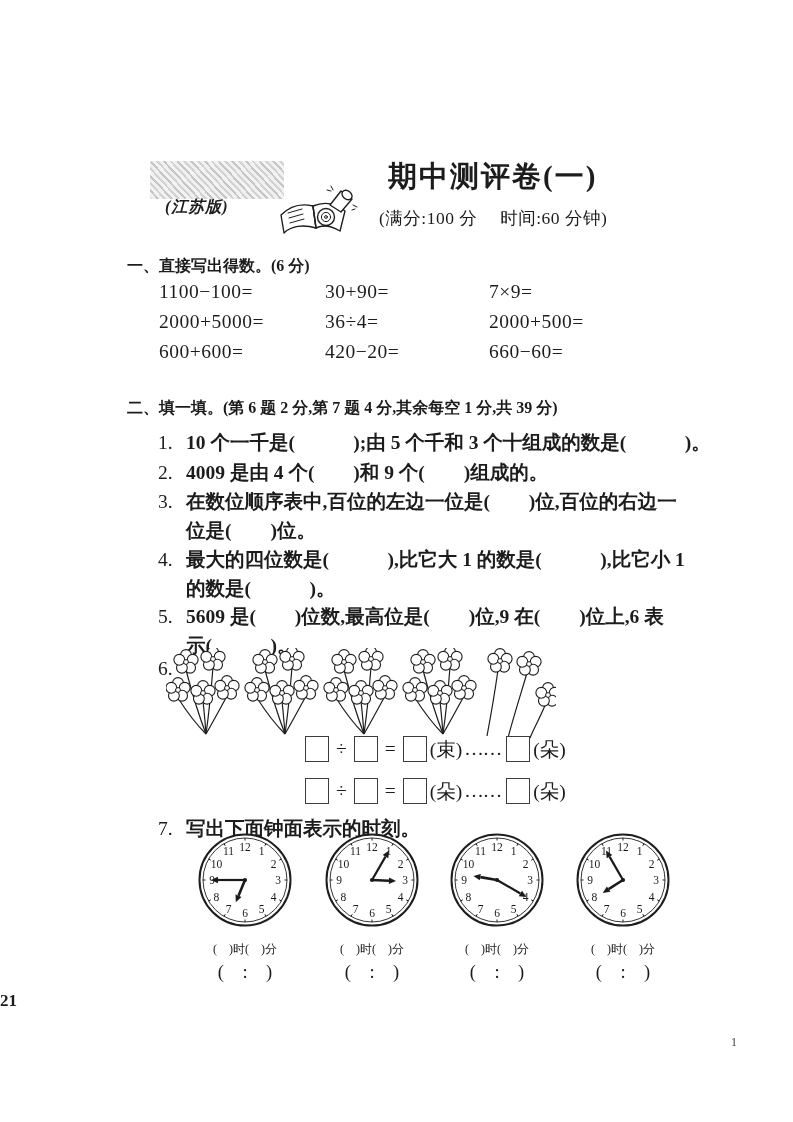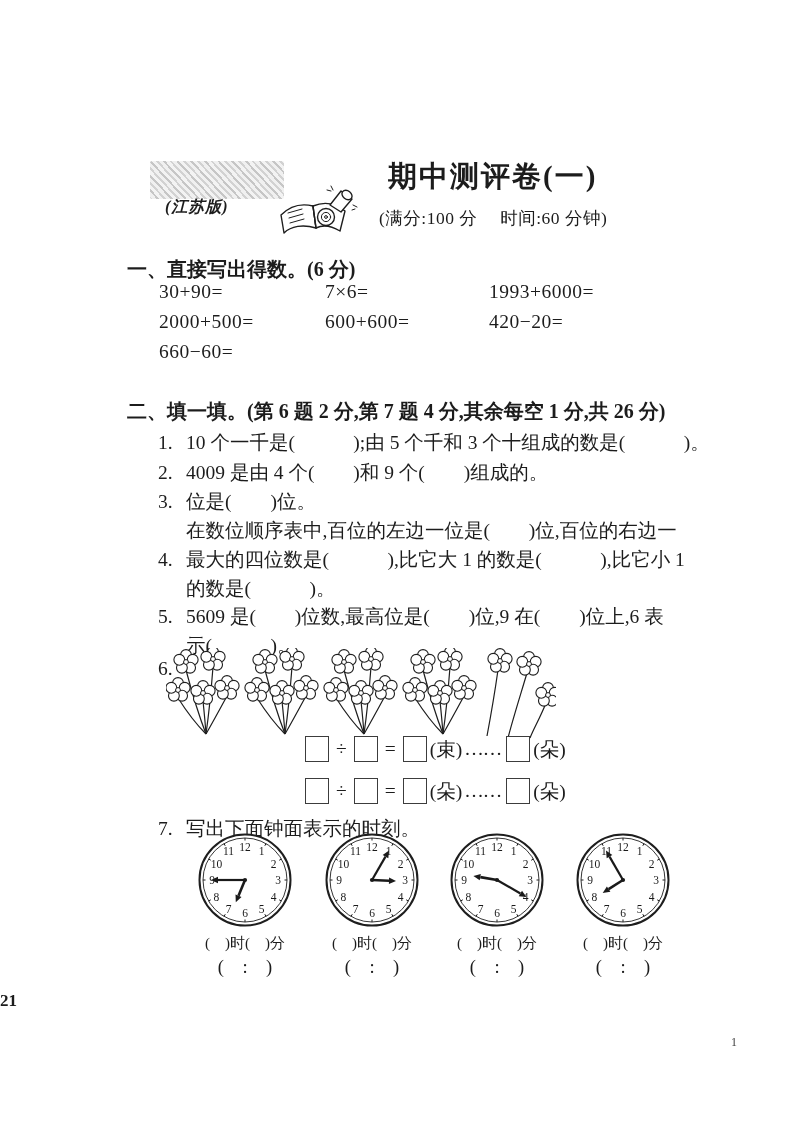--- a/index.html
+++ b/index.html
@@ -14,46 +14,46 @@
     background:
       repeating-linear-gradient(47deg,#c8c8c8 0 2px,#ededed 2px 5px,#b9b9b9 5px 7px,#f1f1f1 7px 10px),
       repeating-linear-gradient(-33deg,rgba(170,170,170,.5) 0 3px,rgba(243,243,243,.45) 3px 6px);
     filter:blur(.5px);opacity:.8;border-radius:2px;
   }
   .edition{position:absolute;left:165px;top:197px;font-size:16px;font-weight:bold;letter-spacing:1px;font-style:italic;}
   .book-illu{position:absolute;left:274px;top:178px;}
   .title{position:absolute;left:388px;top:157px;font-size:29px;font-weight:bold;letter-spacing:2px;}
   .subtitle{position:absolute;left:379px;top:206px;font-size:17.5px;letter-spacing:.5px;}
   
-  .sec-head{position:absolute;left:127px;font-size:20px;font-weight:bold;white-space:nowrap;}
+  .sec-head{position:absolute;left:127px;font-size:16px;font-weight:bold;white-space:nowrap;}
   #sec1-head{top:256px;}
   #sec2-head{top:398px;}
   
   .problems{
     position:absolute;left:159px;top:281px;width:540px;
     display:grid;grid-template-columns:166px 164px 170px;grid-auto-rows:30px;
     font-size:19.5px;letter-spacing:.5px;
   }
   
   .fill-item{position:absolute;left:158px;font-size:19.5px;line-height:29px;white-space:nowrap;}
   .fill-item .inum{display:inline-block;width:28px;vertical-align:top;}
-  .fill-item .ilines{display:inline-block;vertical-align:top;}
+  .fill-item .ilines{display:inline-block;vertical-align:top;font-weight:bold;}
   
   .flowers{position:absolute;left:166px;top:648px;}
   
   .eqrow{position:absolute;left:302px;height:30px;display:flex;align-items:center;font-size:19.5px;}
   #eqrow0{top:734px;}
   #eqrow1{top:776px;}
   .eqbox{display:inline-block;width:22px;height:24px;border:1.5px solid #3c3c3c;margin:0 3px;background:#fff;}
   .eqsym{margin:0 4px;}
   .eqdots{letter-spacing:-1px;margin:0 2px;}
   
   .clock-group{position:absolute;top:832px;width:140px;text-align:center;}
   .clock-group svg{display:block;margin:0 auto;}
-  .clock-time-label{margin-top:6px;font-size:15px;white-space:nowrap;}
+  .clock-time-label{margin-top:13px;font-size:12px;white-space:nowrap;}
   .clock-digital-label{margin-top:1px;font-size:18.5px;white-space:nowrap;}
   
   .pagenum{position:absolute;left:0;top:991px;width:100%;text-align:left;font-size:17px;font-weight:bold;}
   .corner-mark{position:absolute;left:731px;top:1035px;font-size:12px;color:#3f3f3f;}
   svg .ink{stroke:#1e1e1e;fill:none;}
 </style>
 </head>
 <body>
 
 <div class="page">
@@ -74,35 +74,37 @@
       <circle cx="52" cy="39" r="1.4" stroke-width="1"></circle>
       <path d="M57 8 l2 4 M53 12 l4 1 M79 27 l4 2 M78 32 l3 -1" stroke-width="1"></path>
     </g>
   </svg>
 
   <div class="title">期中测评卷(一)</div>
   <div class="subtitle">(满分:100 分　 时间:60 分钟)</div>
 
   <div class="sec-head" id="sec1-head">一、直接写出得数。(6 分)</div>
   <div class="problems" id="problems">
+      <span>1100−100=</span>
       <span>30+90=</span>
-      <span>7×6=</span>
-      <span>1993+6000=</span>
+      <span>7×9=</span>
+      <span>2000+5000=</span>
+      <span>36÷4=</span>
       <span>2000+500=</span>
       <span>600+600=</span>
       <span>420−20=</span>
       <span>660−60=</span>
     </div>
 
-  <div class="sec-head" id="sec2-head"><span>二、填一填。</span><span style="font-weight:bold">(第 6 题 2 分,第 7 题 4 分,其余每空 1 分,共 26 分)</span></div>
+  <div class="sec-head" id="sec2-head"><span>二、填一填。</span><span style="font-weight:bold">(第 6 题 2 分,第 7 题 4 分,其余每空 1 分,共 39 分)</span></div>
 
   <div id="fill-items">
       <div class="fill-item" style="top: 428px;"><span class="inum">1.</span><div class="ilines"><div>10 个一千是(　　　);由 5 个千和 3 个十组成的数是(　　　)。</div></div></div>
       <div class="fill-item" style="top: 458px;"><span class="inum">2.</span><div class="ilines"><div>4009 是由 4 个(　　)和 9 个(　　)组成的。</div></div></div>
-      <div class="fill-item" style="top: 487px;"><span class="inum">3.</span><div class="ilines"><div>位是(　　)位。</div><div>在数位顺序表中,百位的左边一位是(　　)位,百位的右边一</div></div></div>
+      <div class="fill-item" style="top: 487px;"><span class="inum">3.</span><div class="ilines"><div>在数位顺序表中,百位的左边一位是(　　)位,百位的右边一</div><div>位是(　　)位。</div></div></div>
       <div class="fill-item" style="top: 545px;"><span class="inum">4.</span><div class="ilines"><div>最大的四位数是(　　　),比它大 1 的数是(　　　),比它小 1</div><div>的数是(　　　)。</div></div></div>
       <div class="fill-item" style="top: 602px;"><span class="inum">5.</span><div class="ilines"><div>5609 是(　　)位数,最高位是(　　)位,9 在(　　)位上,6 表</div><div>示(　　　)。</div></div></div>
       <div class="fill-item" style="top: 654px;"><span class="inum">6.</span><div class="ilines"></div></div>
       <div class="fill-item" style="top: 814px;"><span class="inum">7.</span><div class="ilines"><div>写出下面钟面表示的时刻。</div></div></div>
     </div>
 
   <div class="flowers" id="flowers"><svg width="390" height="94" viewBox="0 0 390 94">
         <g transform="translate(0,0)">
           <g fill="none" stroke="#1e1e1e" stroke-width="1.2">
     <path d="M20 22 Q30 60 40 86"></path>

